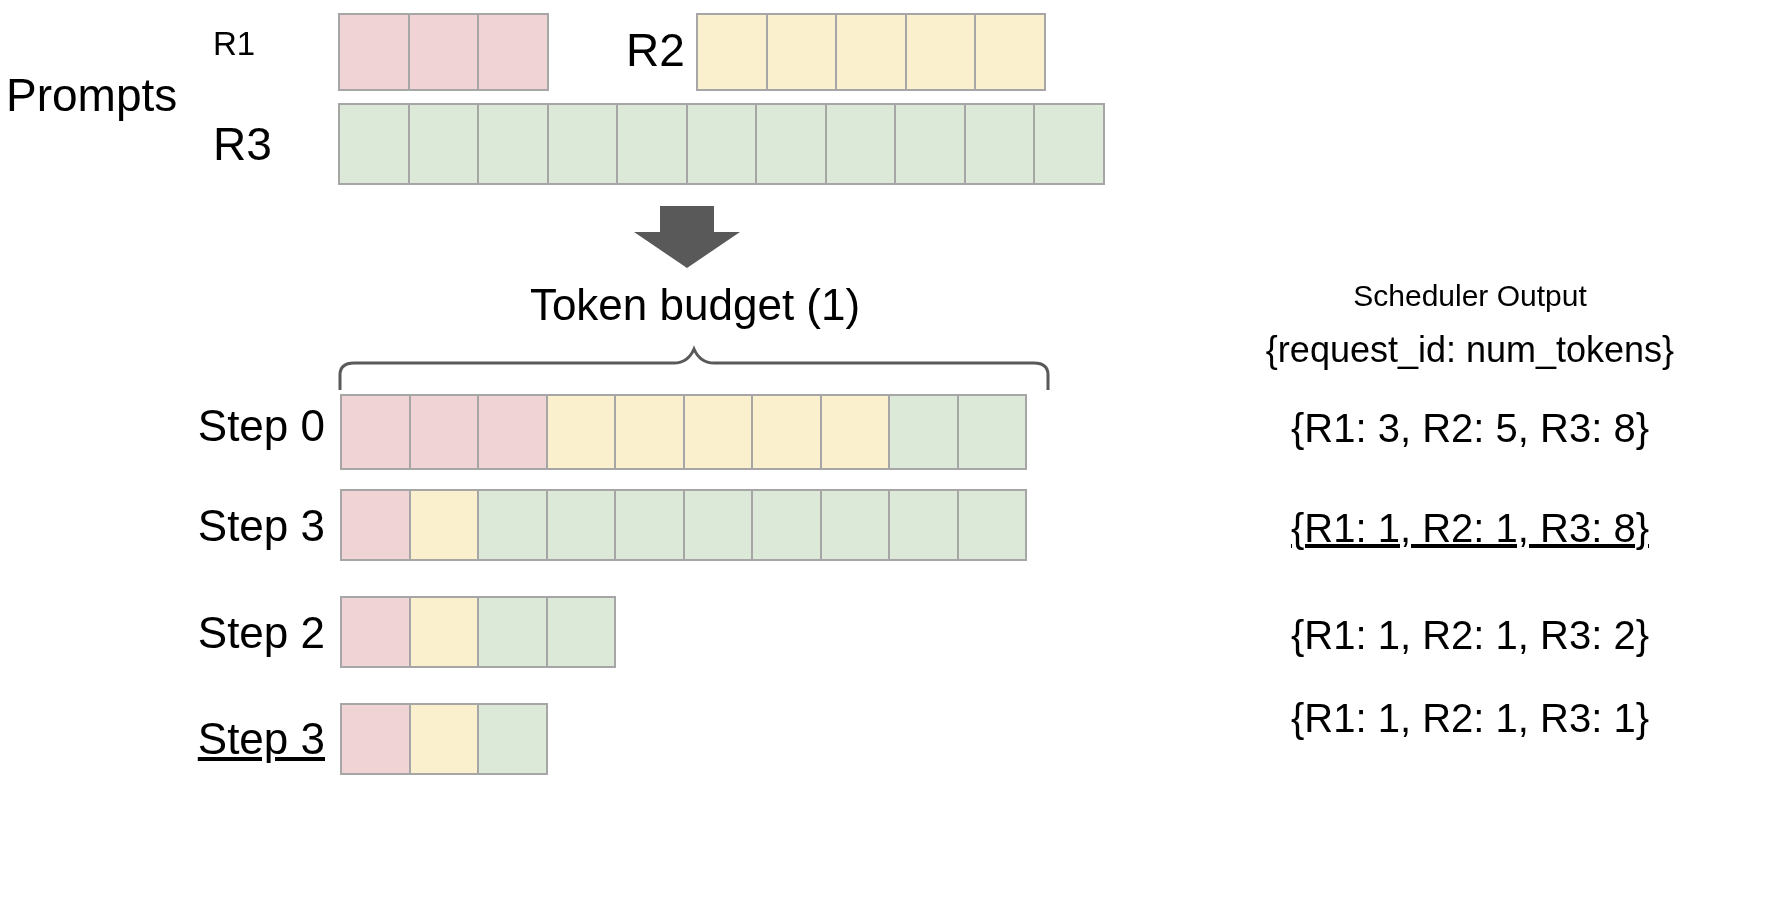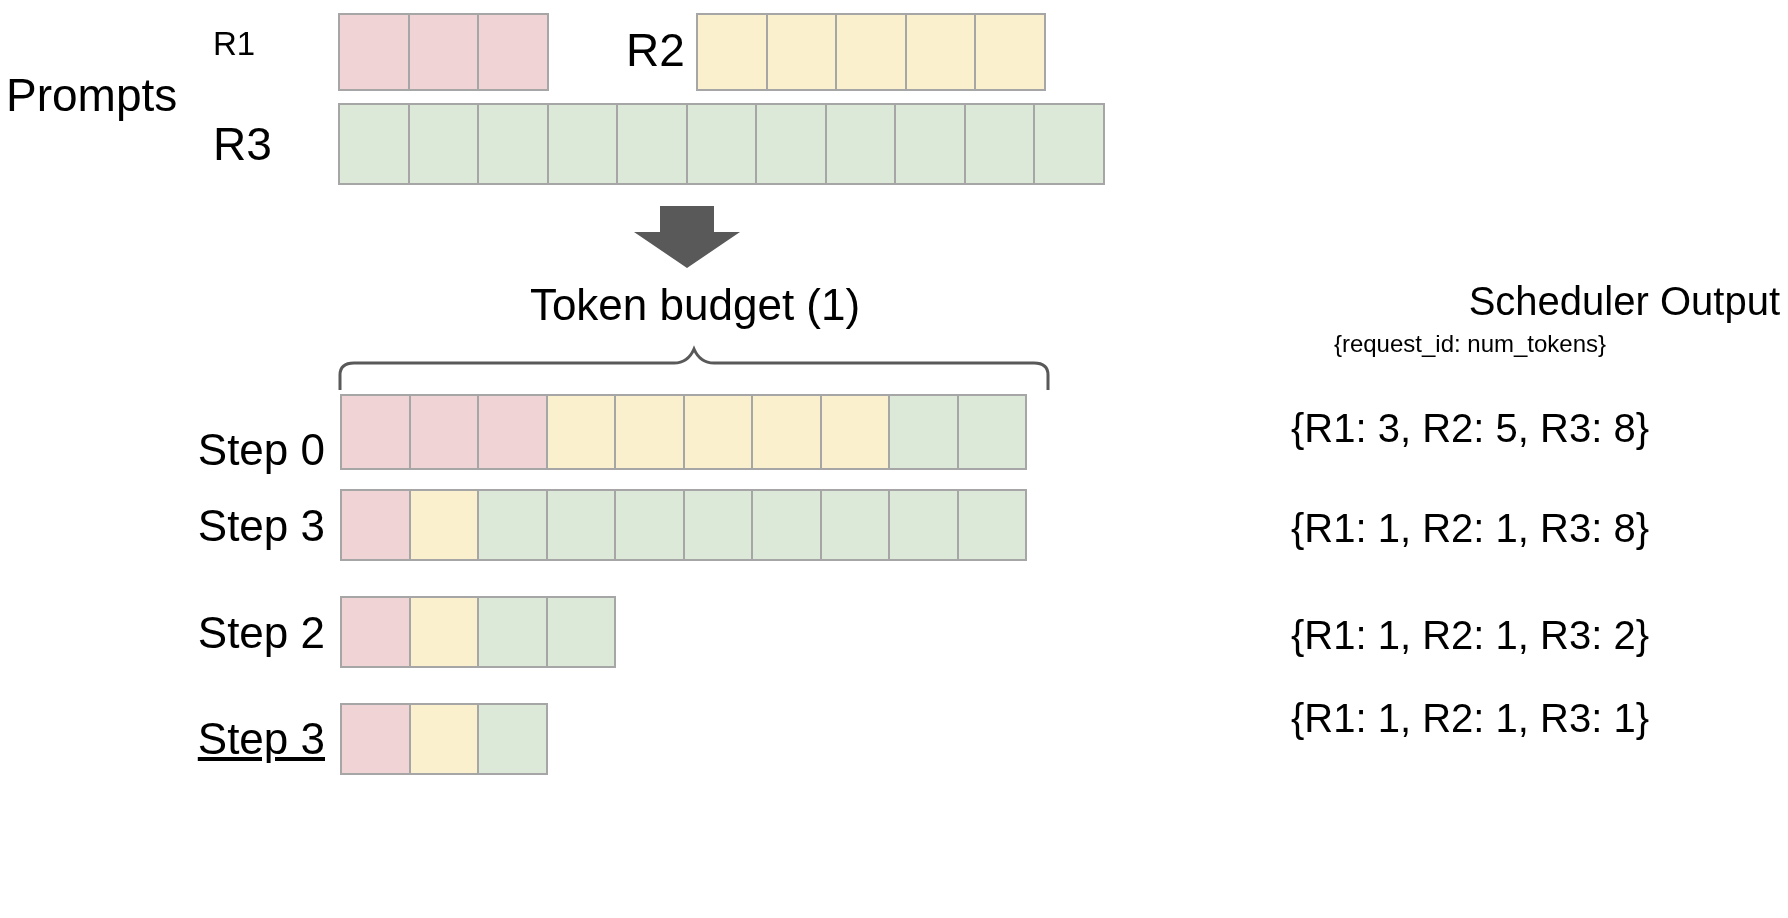--- a/index.html
+++ b/index.html
@@ -83,32 +83,32 @@
     width: 716px;
     height: 46px;
   }
 
   
   #scheduler-output-title {
     position: absolute;
     left: 1160px;
     top: 281px;
     width: 620px;
-    text-align: right;
-    font-size: 40px;
+    text-align: center;
+    font-size: 30px;
     line-height: 1;
     white-space: nowrap;
   }
   #scheduler-output-sub {
     position: absolute;
     left: 1160px;
     top: 332px;
     width: 620px;
     text-align: center;
-    font-size: 24px;
+    font-size: 36px;
     line-height: 1;
     white-space: nowrap;
   }
   .out-line {
     position: absolute;
     left: 1160px;
     width: 620px;
     text-align: center;
     font-size: 40px;
     line-height: 1;
@@ -161,21 +161,21 @@
 <div id="token-budget-label">Token budget (1)</div>
 
 <svg id="budget-brace" viewBox="0 0 716 46" preserveAspectRatio="none" xmlns="http://www.w3.org/2000/svg">
   <path d="M 4,45 L 4,30 Q 4,18 18,18 L 338,18 Q 352,18 358,4 Q 364,18 378,18 L 698,18 Q 712,18 712,30 L 712,45" fill="none" stroke="#595959" stroke-width="3"></path>
 </svg>
 
 <div id="scheduler-output-title">Scheduler Output</div>
 <div id="scheduler-output-sub">{request_id: num_tokens}</div>
 
 <div id="steps-container">
-    <div class="step-label" style="left: 105px; top: 404px; margin-top: 24px;">Step 0</div>
+    <div class="step-label" style="left: 105px; top: 404px;">Step 0</div>
     <div class="strip" style="left: 340px; top: 394px; height: 76px;">
       <div class="cell c-pink" style="width: 70.5px;"></div>
       <div class="cell c-pink" style="width: 70.5px;"></div>
       <div class="cell c-pink" style="width: 70.5px;"></div>
       <div class="cell c-yellow" style="width: 70.5px;"></div>
       <div class="cell c-yellow" style="width: 70.5px;"></div>
       <div class="cell c-yellow" style="width: 70.5px;"></div>
       <div class="cell c-yellow" style="width: 70.5px;"></div>
       <div class="cell c-yellow" style="width: 70.5px;"></div>
       <div class="cell c-green" style="width: 70.5px;"></div>
@@ -188,21 +188,21 @@
       <div class="cell c-yellow" style="width: 70.5px;"></div>
       <div class="cell c-green" style="width: 70.5px;"></div>
       <div class="cell c-green" style="width: 70.5px;"></div>
       <div class="cell c-green" style="width: 70.5px;"></div>
       <div class="cell c-green" style="width: 70.5px;"></div>
       <div class="cell c-green" style="width: 70.5px;"></div>
       <div class="cell c-green" style="width: 70.5px;"></div>
       <div class="cell c-green" style="width: 70.5px;"></div>
       <div class="cell c-green" style="width: 70.5px;"></div>
     </div>
-    <div class="out-line" style="top: 508px;">{R1: 1, R2: 1, R3: 8}</div>
+    <div class="out-line" style="top: 508px; text-decoration: underline;">{R1: 1, R2: 1, R3: 8}</div>
     <div class="step-label" style="left: 105px; top: 611px;">Step 2</div>
     <div class="strip" style="left: 340px; top: 596px; height: 72px;">
       <div class="cell c-pink" style="width: 70.5px;"></div>
       <div class="cell c-yellow" style="width: 70.5px;"></div>
       <div class="cell c-green" style="width: 70.5px;"></div>
       <div class="cell c-green" style="width: 70.5px;"></div>
     </div>
     <div class="out-line" style="top: 615px;">{R1: 1, R2: 1, R3: 2}</div>
     <div class="step-label" style="left: 105px; top: 717px; text-decoration: underline;">Step 3</div>
     <div class="strip" style="left: 340px; top: 703px; height: 72px;">

